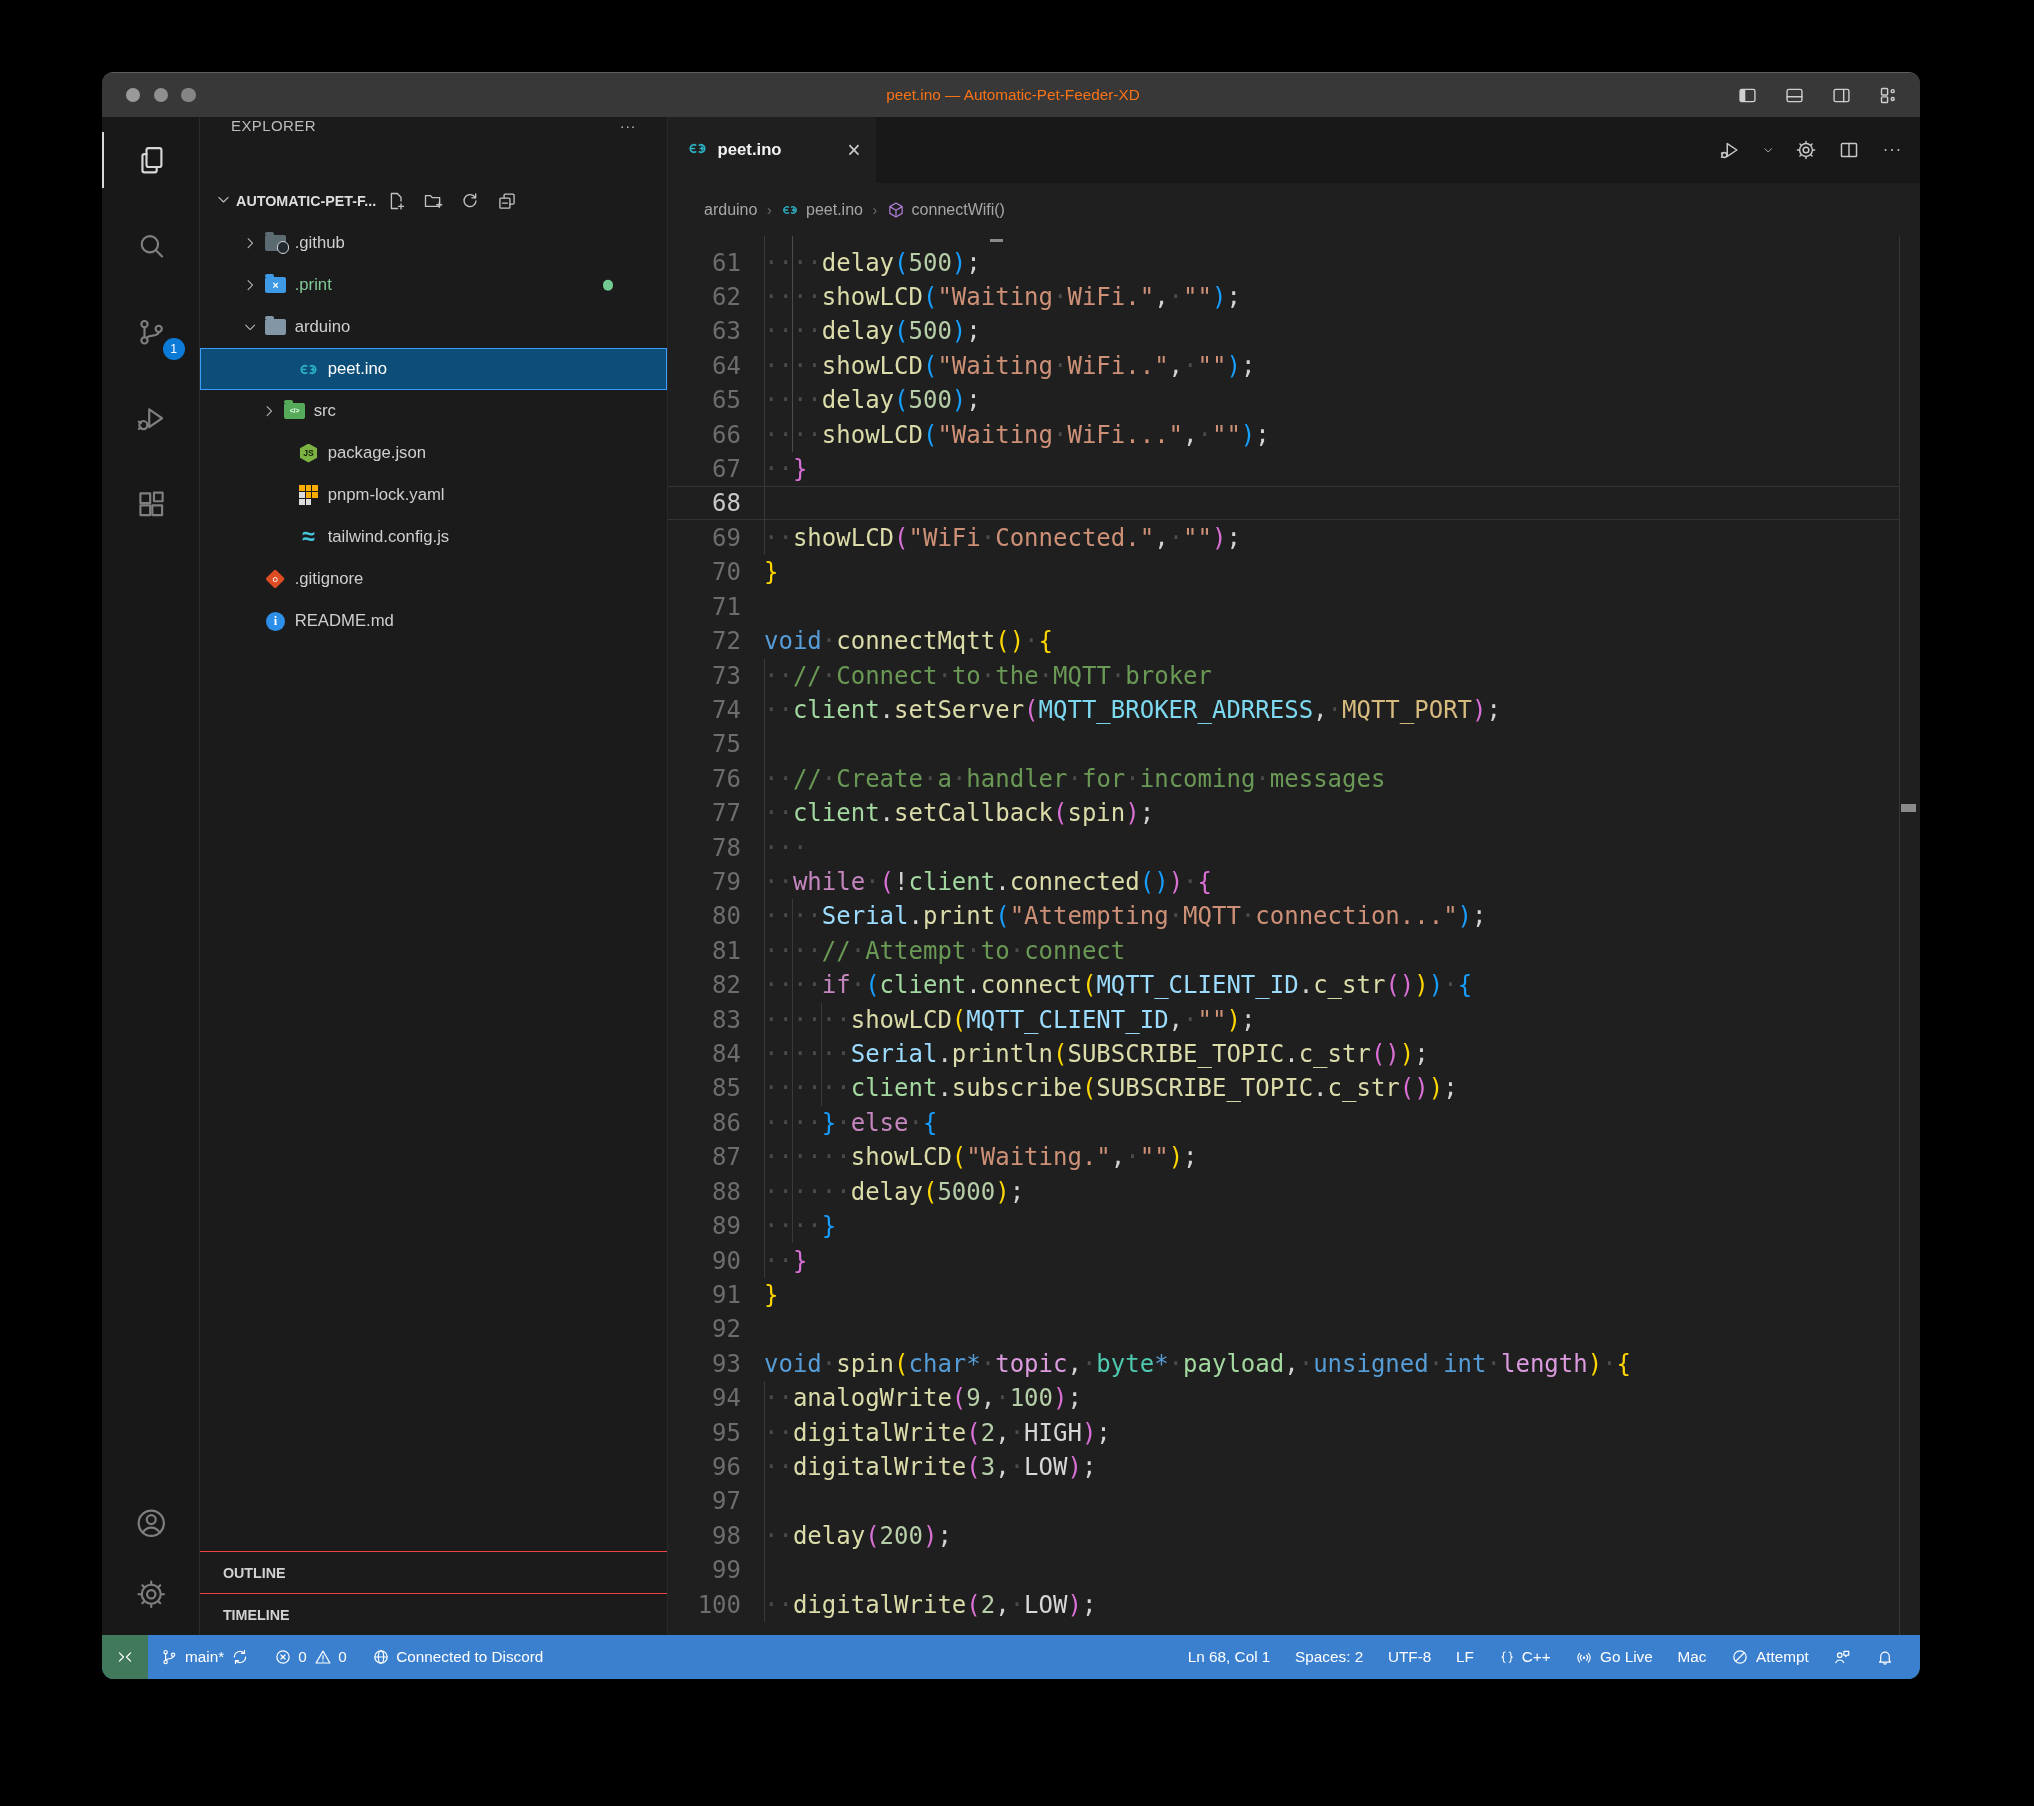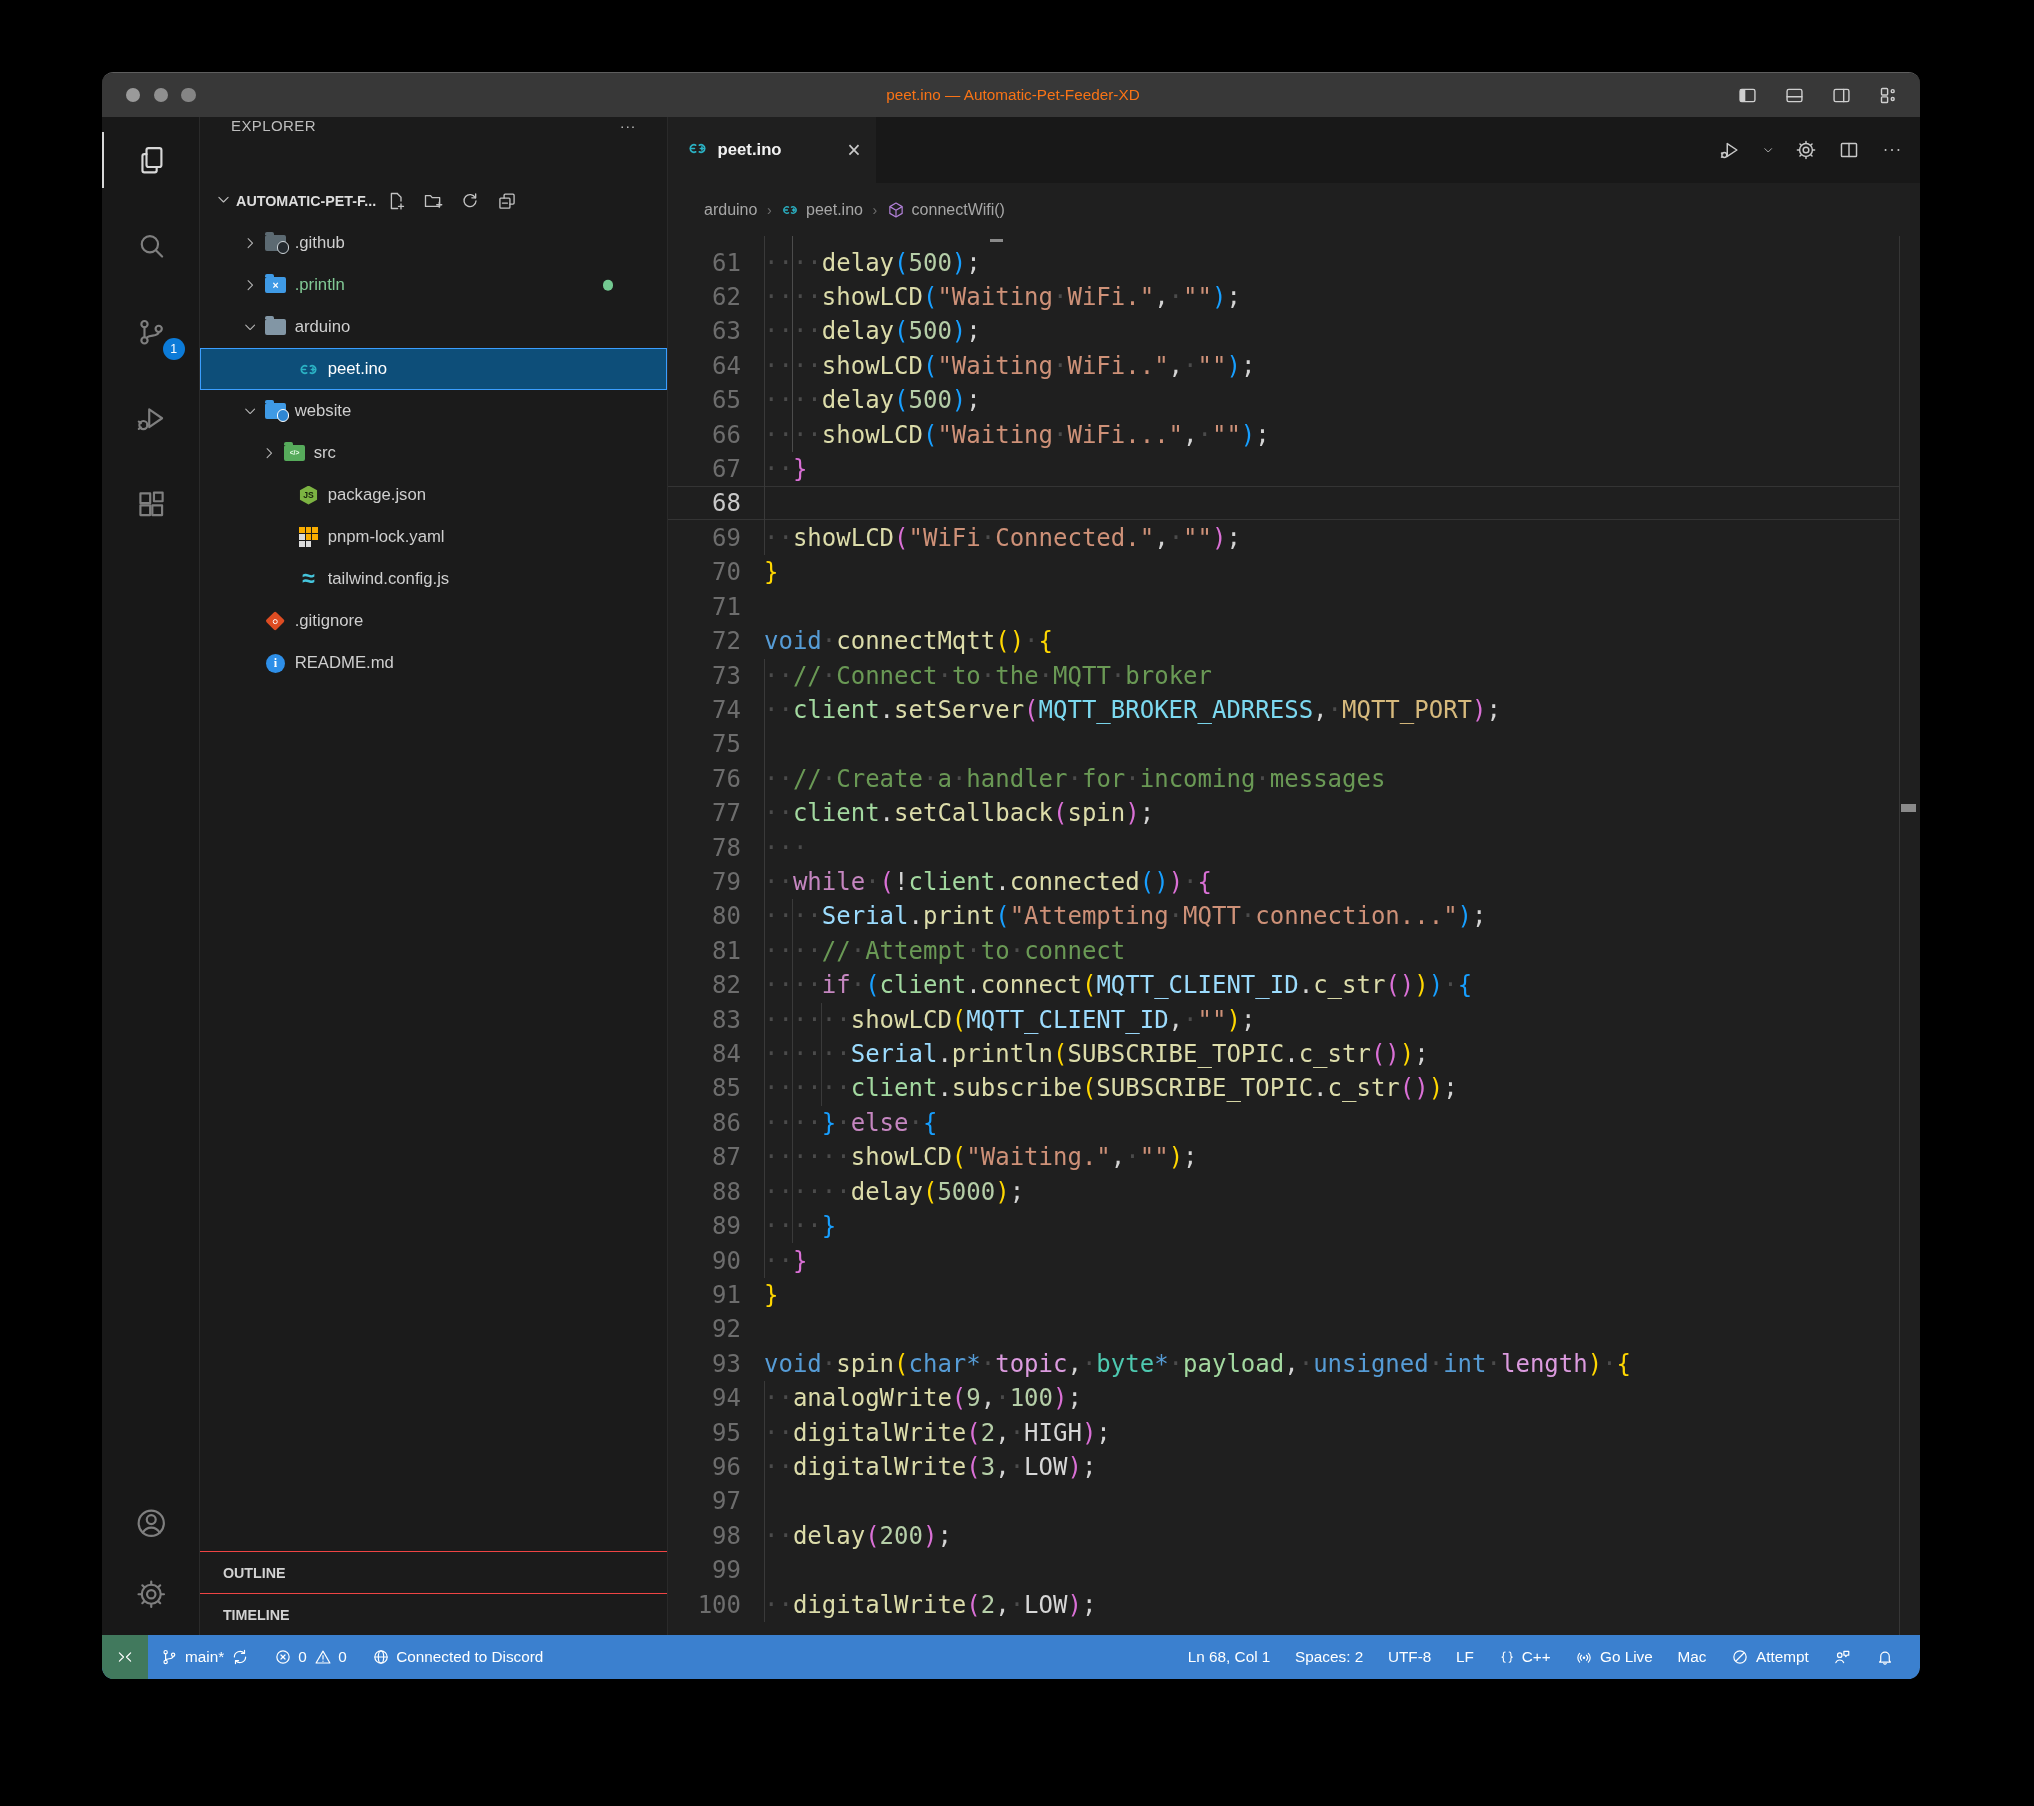--- a/index.html
+++ b/index.html
@@ -282,21 +282,21 @@
               <span class="chev-slot">
                 <span style="display: inline-flex;">
                   <svg width="16.3" height="16.3" viewBox="0 0 24 24" fill="none" stroke="currentColor" stroke-width="1.6" stroke-linecap="round" stroke-linejoin="round">
                     <path d="M9 5.5l6.5 6.5L9 18.5"></path>
                   </svg>
                 </span>
               </span>
               <span class="t-icon">
                 <span class="folder f-vs" style="display:flex;align-items:center;justify-content:center;color:#fff;font-size:10.5px;font-weight:bold;">×</span>
               </span>
-              <span style="color: rgb(129, 201, 149);">.println</span>
+              <span style="color: rgb(129, 201, 149);">.print</span>
               <span class="gitdot"></span>
             </div>
             <div class="tree-row" style="padding-left: 38px;">
               <span class="chev-slot">
                 <span style="display: inline-flex;">
                   <svg width="16.3" height="16.3" viewBox="0 0 24 24" fill="none" stroke="currentColor" stroke-width="1.6" stroke-linecap="round" stroke-linejoin="round">
                     <path d="M5.5 9l6.5 6.5L18.5 9"></path>
                   </svg>
                 </span>
               </span>
@@ -309,35 +309,20 @@
               <span class="chev-slot"></span>
               <span class="t-icon">
                 <span style="display: inline-flex;">
                   <svg width="21" height="21" viewBox="0 0 24 24" fill="none" stroke="#2bb2c4" stroke-width="1.9" stroke-linecap="round">
                     <path d="M10 8.2A4.3 4.3 0 1 0 10 15.8M14 8.2a4.3 4.3 0 1 1 0 7.6"></path>
                     <path d="M4.9 12h3.6M15.3 12h3.6M17.1 10.2v3.6"></path>
                   </svg>
                 </span>
               </span>
               <span>peet.ino</span>
-            </div>
-            <div class="tree-row" style="padding-left: 38px;">
-              <span class="chev-slot">
-                <span style="display: inline-flex;">
-                  <svg width="16.3" height="16.3" viewBox="0 0 24 24" fill="none" stroke="currentColor" stroke-width="1.6" stroke-linecap="round" stroke-linejoin="round">
-                    <path d="M5.5 9l6.5 6.5L18.5 9"></path>
-                  </svg>
-                </span>
-              </span>
-              <span class="t-icon">
-                <span class="folder f-web">
-                  <span class="f-emblem" style="background:#2f86d2;border:1.4px solid #fff;border-radius:50%;"></span>
-                </span>
-              </span>
-              <span>website</span>
             </div>
             <div class="tree-row" style="padding-left: 57px;">
               <span class="chev-slot">
                 <span style="display: inline-flex;">
                   <svg width="16.3" height="16.3" viewBox="0 0 24 24" fill="none" stroke="currentColor" stroke-width="1.6" stroke-linecap="round" stroke-linejoin="round">
                     <path d="M9 5.5l6.5 6.5L9 18.5"></path>
                   </svg>
                 </span>
               </span>
               <span class="t-icon">

